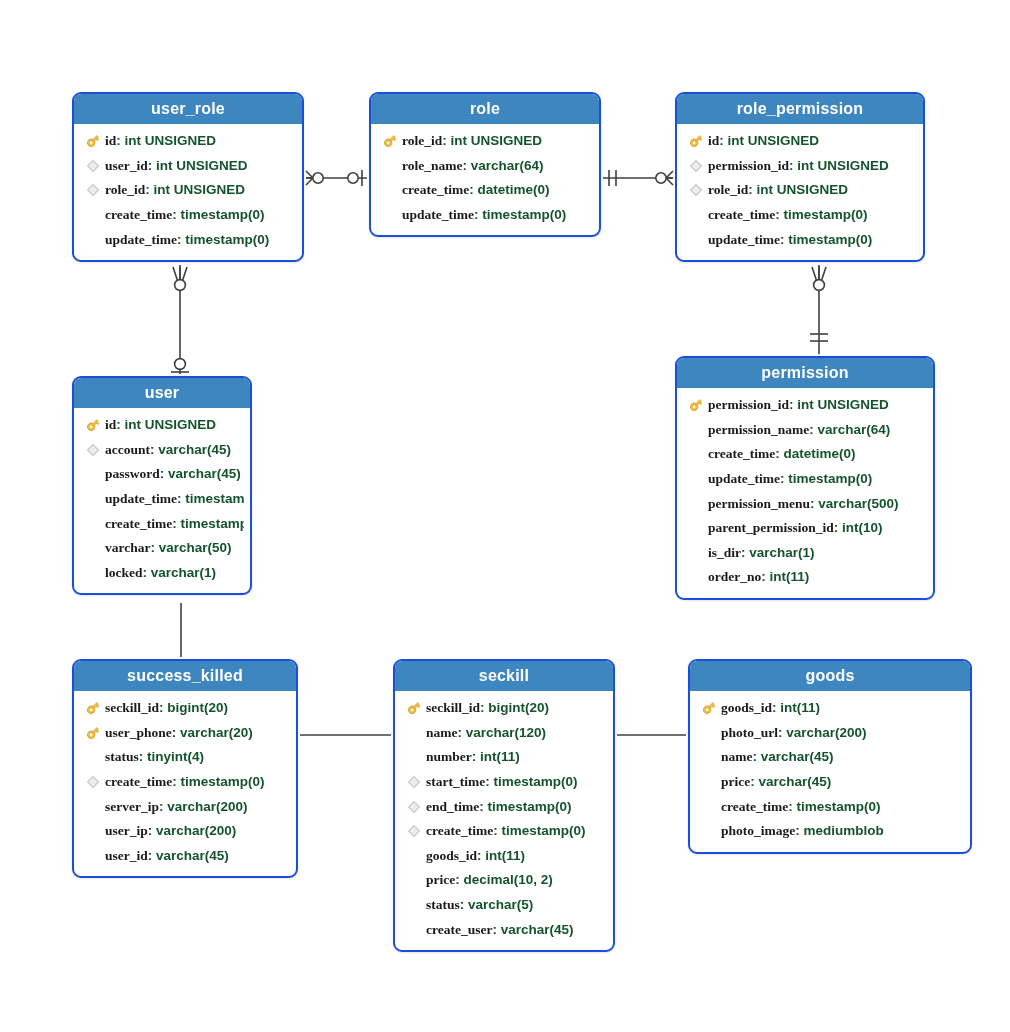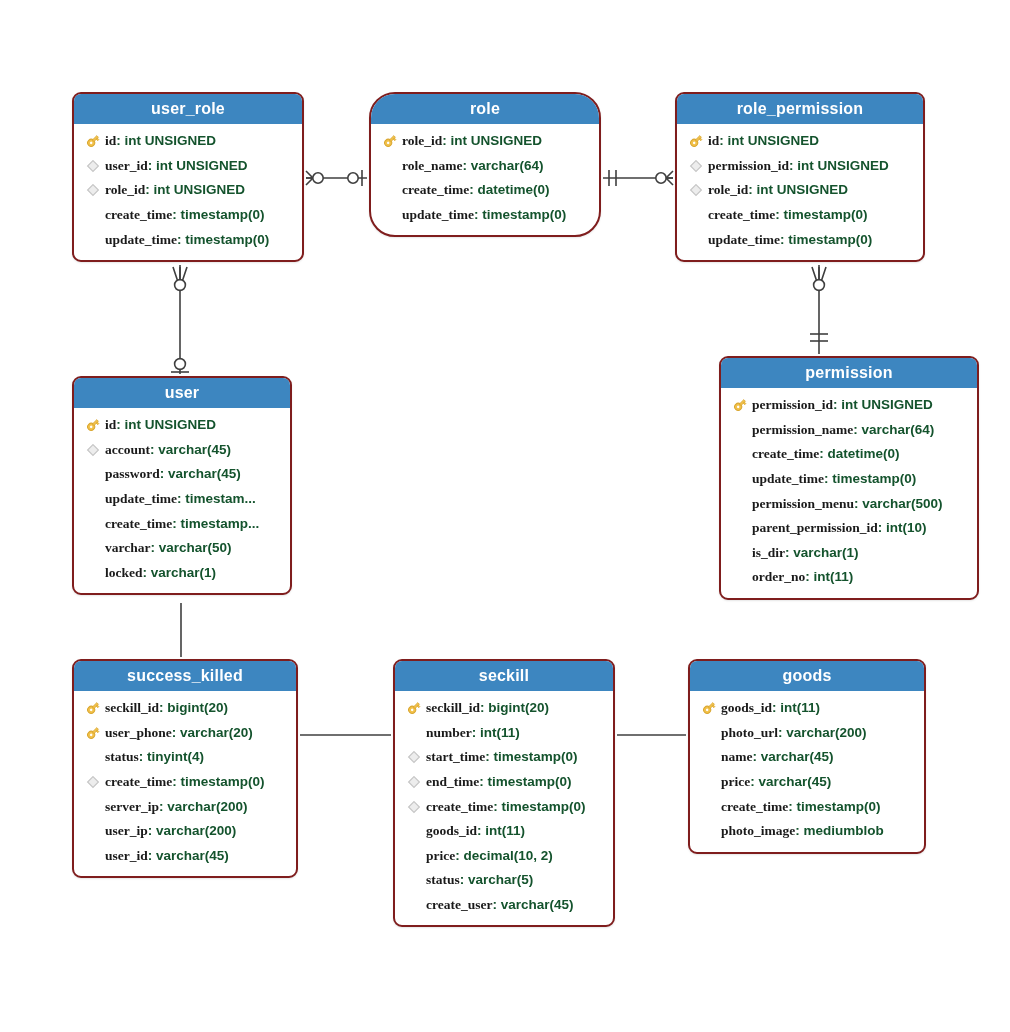--- a/index.html
+++ b/index.html
@@ -26,21 +26,21 @@
     width: 1010px;
     height: 1032px;
     pointer-events: none;
   }
 
   
   .entity {
     position: absolute;
     box-sizing: border-box;
     background: #ffffff;
-    border: 2px solid #7f1d1d;
+    border: 2px solid #1d4ed8;
     border-radius: 9px;
     overflow: hidden;
     box-shadow: 0 1px 2px rgba(0,0,0,0.10);
   }
   .entity-header {
     background: #3d86c0;
     color: #ffffff;
     text-align: center;
     font-size: 16px;
     font-weight: bold;
@@ -185,21 +185,21 @@
           <div class="field">
             <span class="field-icon"></span>
             <span class="field-text"><span class="col-name">create_time</span><span class="col-type">: <span>timestamp(0)</span></span></span>
           </div>
           <div class="field">
             <span class="field-icon"></span>
             <span class="field-text"><span class="col-name">update_time</span><span class="col-type">: <span>timestamp(0)</span></span></span>
           </div>
         </div>
       </div>
-      <div class="entity" style="left: 369px; top: 92px; width: 232px; border-radius: 26px;">
+      <div class="entity" style="left: 369px; top: 92px; width: 232px;">
         <div class="entity-header">role</div>
         <div class="entity-body">
           <div class="field">
             <span class="field-icon">
               <svg width="16" height="16" viewBox="0 0 16 16">
                 <g transform="rotate(-45 8 8)">
                   <circle cx="5.4" cy="8" r="3.5" fill="#f2c14a" stroke="#d9a62f" stroke-width="1"></circle>
                   <circle cx="5.4" cy="8" r="1.25" fill="#ffffff"></circle>
                   <rect x="8.3" y="6.9" width="6.2" height="2.2" fill="#f2c14a" stroke="#d9a62f" stroke-width="0.8"></rect>
                   <rect x="11.6" y="9.0" width="1.5" height="2.1" fill="#f2c14a" stroke="#d9a62f" stroke-width="0.8"></rect>
@@ -257,21 +257,21 @@
           <div class="field">
             <span class="field-icon"></span>
             <span class="field-text"><span class="col-name">create_time</span><span class="col-type">: <span>timestamp(0)</span></span></span>
           </div>
           <div class="field">
             <span class="field-icon"></span>
             <span class="field-text"><span class="col-name">update_time</span><span class="col-type">: <span>timestamp(0)</span></span></span>
           </div>
         </div>
       </div>
-      <div class="entity" style="left: 72px; top: 376px; width: 220px;">
+      <div class="entity" style="left: 72px; top: 376px; width: 180px;">
         <div class="entity-header">user</div>
         <div class="entity-body">
           <div class="field">
             <span class="field-icon">
               <svg width="16" height="16" viewBox="0 0 16 16">
                 <g transform="rotate(-45 8 8)">
                   <circle cx="5.4" cy="8" r="3.5" fill="#f2c14a" stroke="#d9a62f" stroke-width="1"></circle>
                   <circle cx="5.4" cy="8" r="1.25" fill="#ffffff"></circle>
                   <rect x="8.3" y="6.9" width="6.2" height="2.2" fill="#f2c14a" stroke="#d9a62f" stroke-width="0.8"></rect>
                   <rect x="11.6" y="9.0" width="1.5" height="2.1" fill="#f2c14a" stroke="#d9a62f" stroke-width="0.8"></rect>
@@ -303,21 +303,21 @@
           <div class="field">
             <span class="field-icon"></span>
             <span class="field-text"><span class="col-name">varchar</span><span class="col-type">: <span>varchar(50)</span></span></span>
           </div>
           <div class="field">
             <span class="field-icon"></span>
             <span class="field-text"><span class="col-name">locked</span><span class="col-type">: <span>varchar(1)</span></span></span>
           </div>
         </div>
       </div>
-      <div class="entity" style="left: 675px; top: 356px; width: 260px; margin-left: 44px;">
+      <div class="entity" style="left: 675px; top: 356px; width: 260px;">
         <div class="entity-header">permission</div>
         <div class="entity-body">
           <div class="field">
             <span class="field-icon">
               <svg width="16" height="16" viewBox="0 0 16 16">
                 <g transform="rotate(-45 8 8)">
                   <circle cx="5.4" cy="8" r="3.5" fill="#f2c14a" stroke="#d9a62f" stroke-width="1"></circle>
                   <circle cx="5.4" cy="8" r="1.25" fill="#ffffff"></circle>
                   <rect x="8.3" y="6.9" width="6.2" height="2.2" fill="#f2c14a" stroke="#d9a62f" stroke-width="0.8"></rect>
                   <rect x="11.6" y="9.0" width="1.5" height="2.1" fill="#f2c14a" stroke="#d9a62f" stroke-width="0.8"></rect>
@@ -422,20 +422,24 @@
                   <circle cx="5.4" cy="8" r="1.25" fill="#ffffff"></circle>
                   <rect x="8.3" y="6.9" width="6.2" height="2.2" fill="#f2c14a" stroke="#d9a62f" stroke-width="0.8"></rect>
                   <rect x="11.6" y="9.0" width="1.5" height="2.1" fill="#f2c14a" stroke="#d9a62f" stroke-width="0.8"></rect>
                 </g>
               </svg>
             </span>
             <span class="field-text"><span class="col-name">seckill_id</span><span class="col-type">: <span>bigint(20)</span></span></span>
           </div>
           <div class="field">
             <span class="field-icon"></span>
+            <span class="field-text"><span class="col-name">name</span><span class="col-type">: <span>varchar(120)</span></span></span>
+          </div>
+          <div class="field">
+            <span class="field-icon"></span>
             <span class="field-text"><span class="col-name">number</span><span class="col-type">: <span>int(11)</span></span></span>
           </div>
           <div class="field">
             <span class="field-icon">
               <svg width="14" height="14" viewBox="0 0 14 14">
                 <polygon points="7,1.6 12.4,7 7,12.4 1.6,7" fill="#ededed" stroke="#c6c6c6" stroke-width="1.2"></polygon>
               </svg>
             </span>
             <span class="field-text"><span class="col-name">start_time</span><span class="col-type">: <span>timestamp(0)</span></span></span>
           </div>
@@ -466,21 +470,21 @@
           <div class="field">
             <span class="field-icon"></span>
             <span class="field-text"><span class="col-name">status</span><span class="col-type">: <span>varchar(5)</span></span></span>
           </div>
           <div class="field">
             <span class="field-icon"></span>
             <span class="field-text"><span class="col-name">create_user</span><span class="col-type">: <span>varchar(45)</span></span></span>
           </div>
         </div>
       </div>
-      <div class="entity" style="left: 688px; top: 659px; width: 238px;">
+      <div class="entity" style="left: 688px; top: 659px; width: 284px;">
         <div class="entity-header">goods</div>
         <div class="entity-body">
           <div class="field">
             <span class="field-icon">
               <svg width="16" height="16" viewBox="0 0 16 16">
                 <g transform="rotate(-45 8 8)">
                   <circle cx="5.4" cy="8" r="3.5" fill="#f2c14a" stroke="#d9a62f" stroke-width="1"></circle>
                   <circle cx="5.4" cy="8" r="1.25" fill="#ffffff"></circle>
                   <rect x="8.3" y="6.9" width="6.2" height="2.2" fill="#f2c14a" stroke="#d9a62f" stroke-width="0.8"></rect>
                   <rect x="11.6" y="9.0" width="1.5" height="2.1" fill="#f2c14a" stroke="#d9a62f" stroke-width="0.8"></rect>

